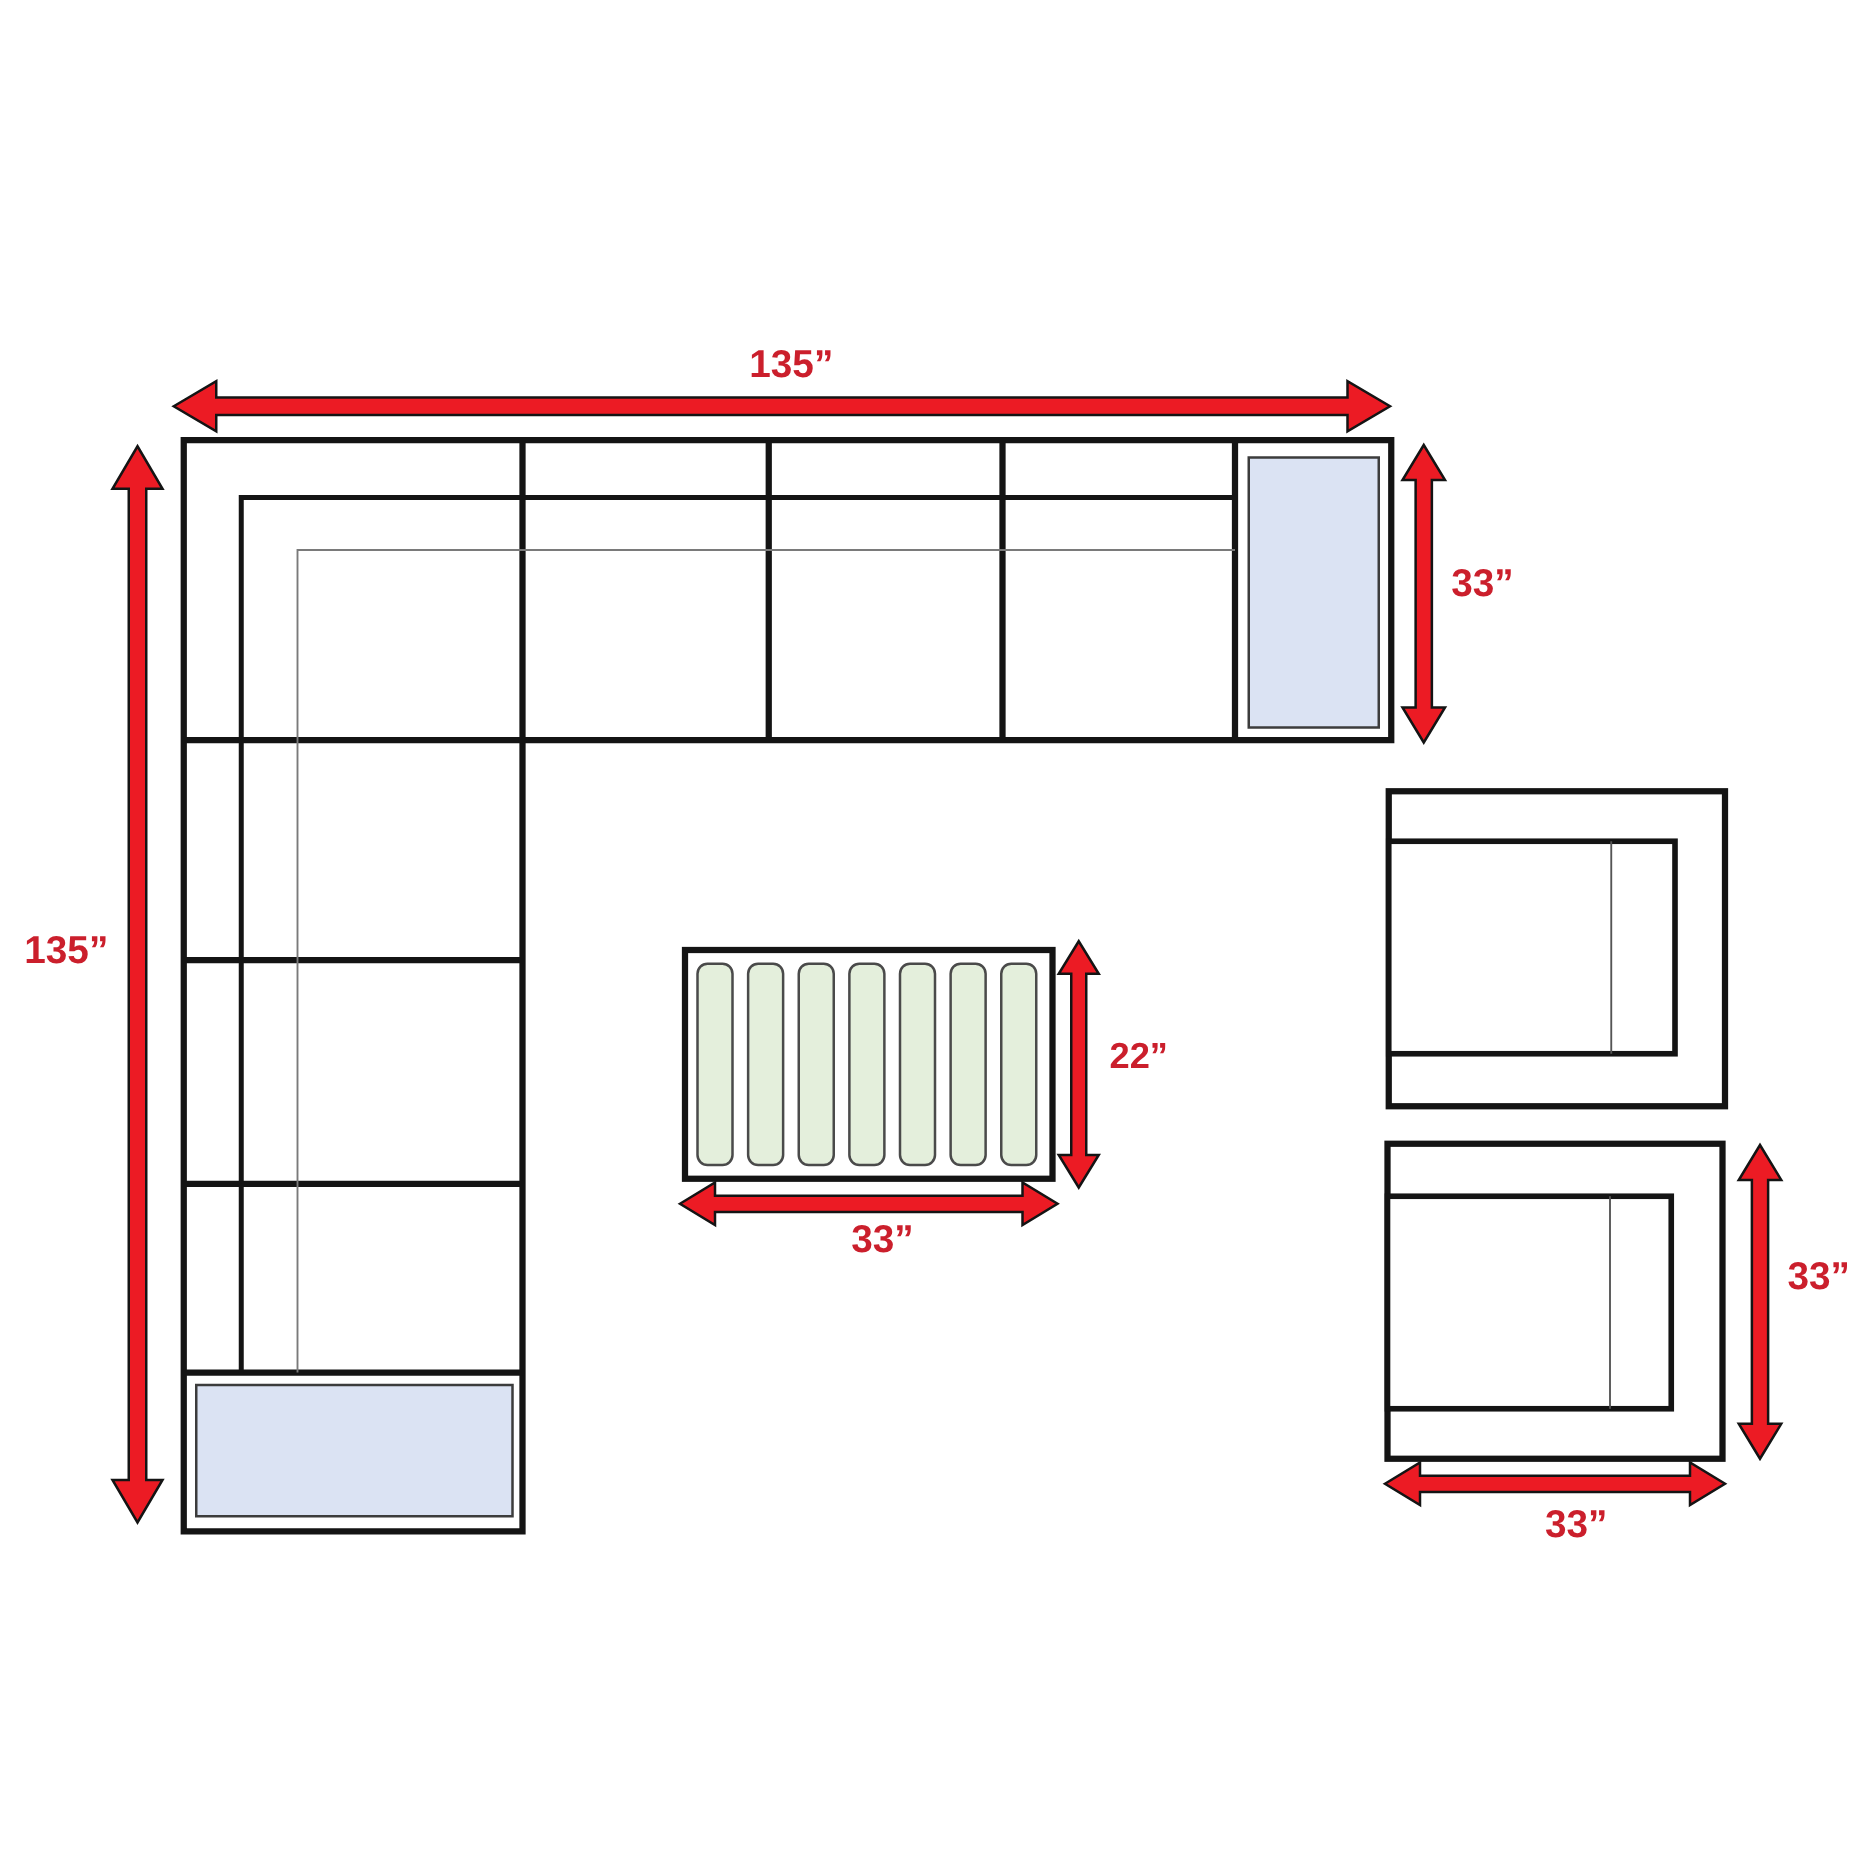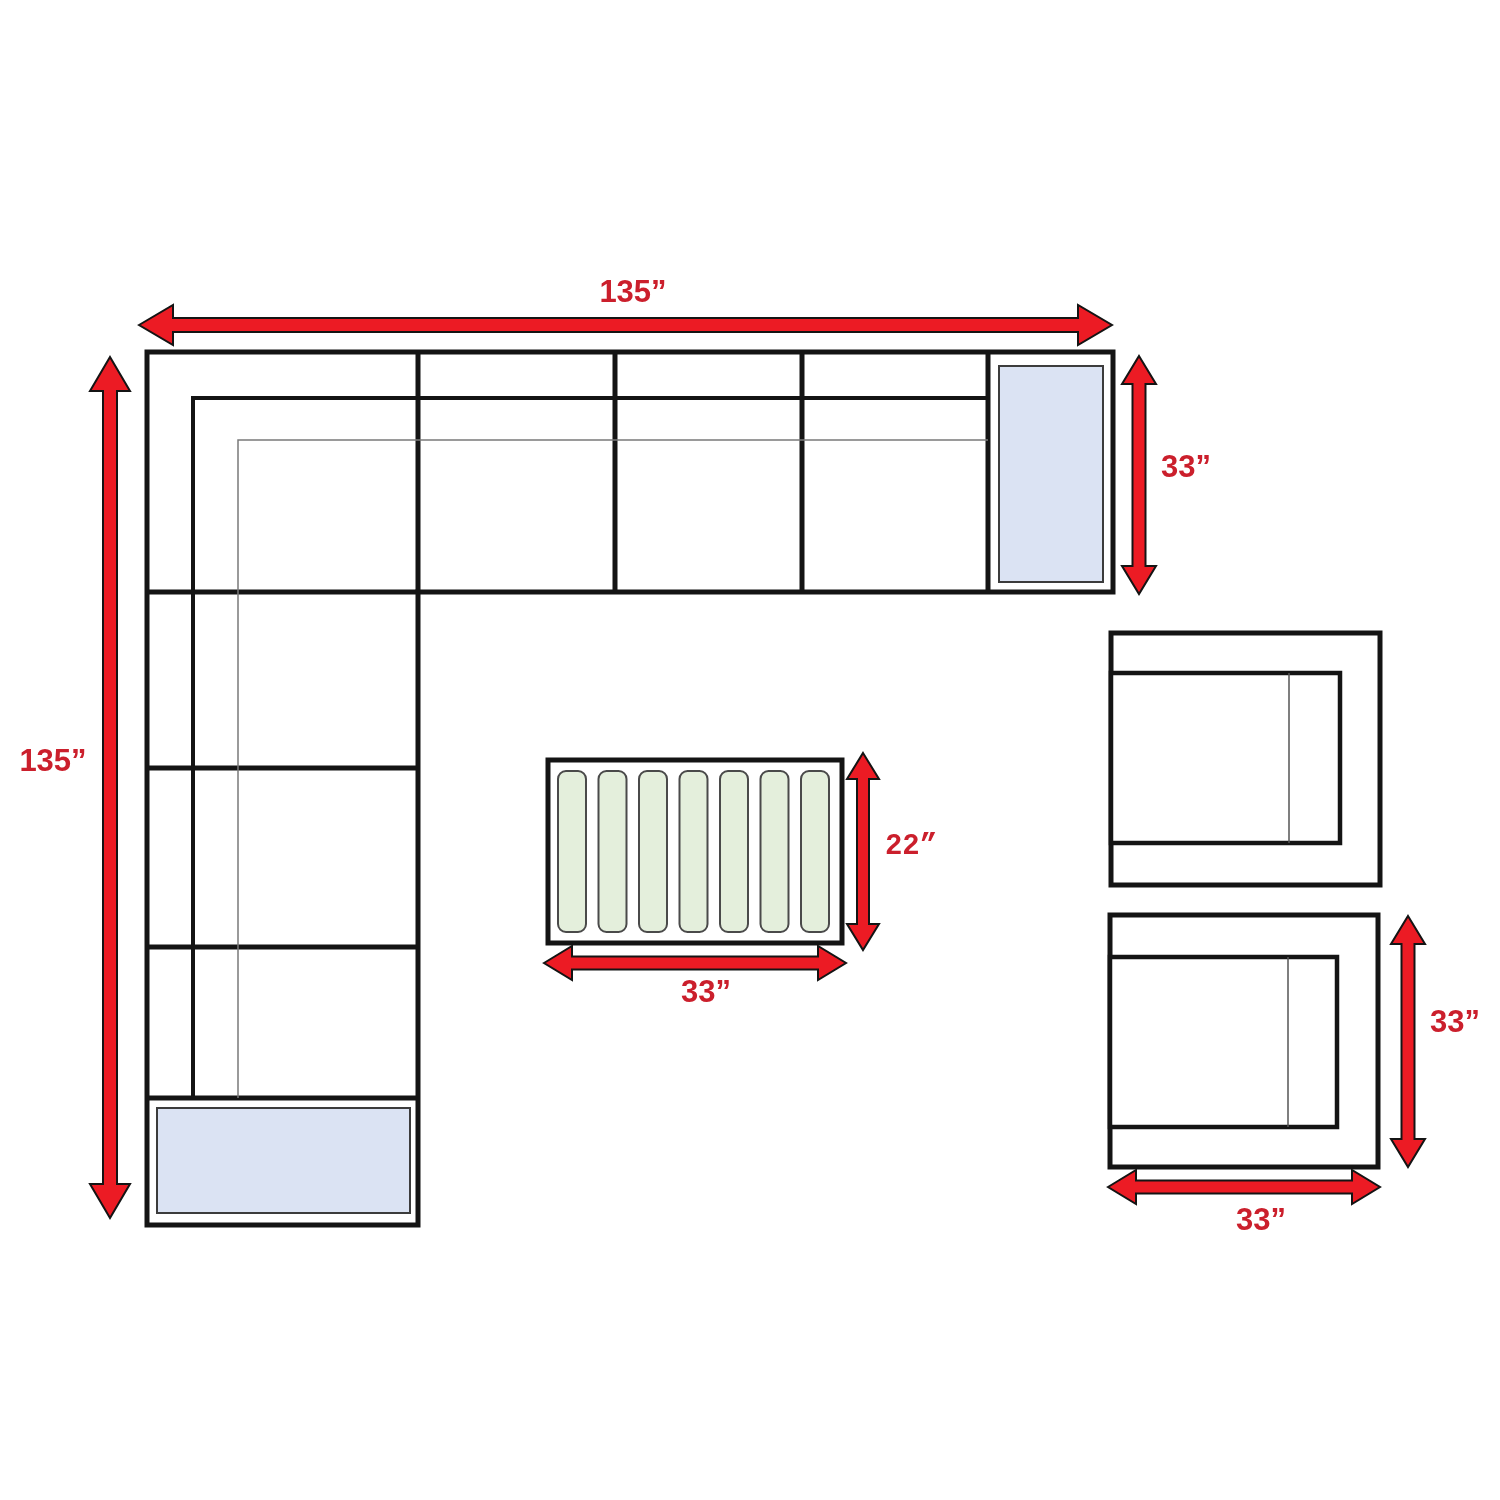--- a/index.html
+++ b/index.html
@@ -14,21 +14,21 @@
   .dim-label{
     position:absolute;
     transform:translate(-50%,-50%);
     font-family:"Liberation Sans", sans-serif;
     font-weight:700;
     color:#cb1f2c;
     white-space:nowrap;
     line-height:1;
   }
   .fs30{font-size:31px;}
-  .fs28{font-size:29px;font-family:Liberation Mono, monospace;}
+  .fs28{font-size:29px;}
 </style>
 </head>
 <body>
 
 <div id="canvas">
 
   <svg id="diagram-svg" width="1500" height="1500" viewBox="0 0 1500 1500">
 
     <g>
 

